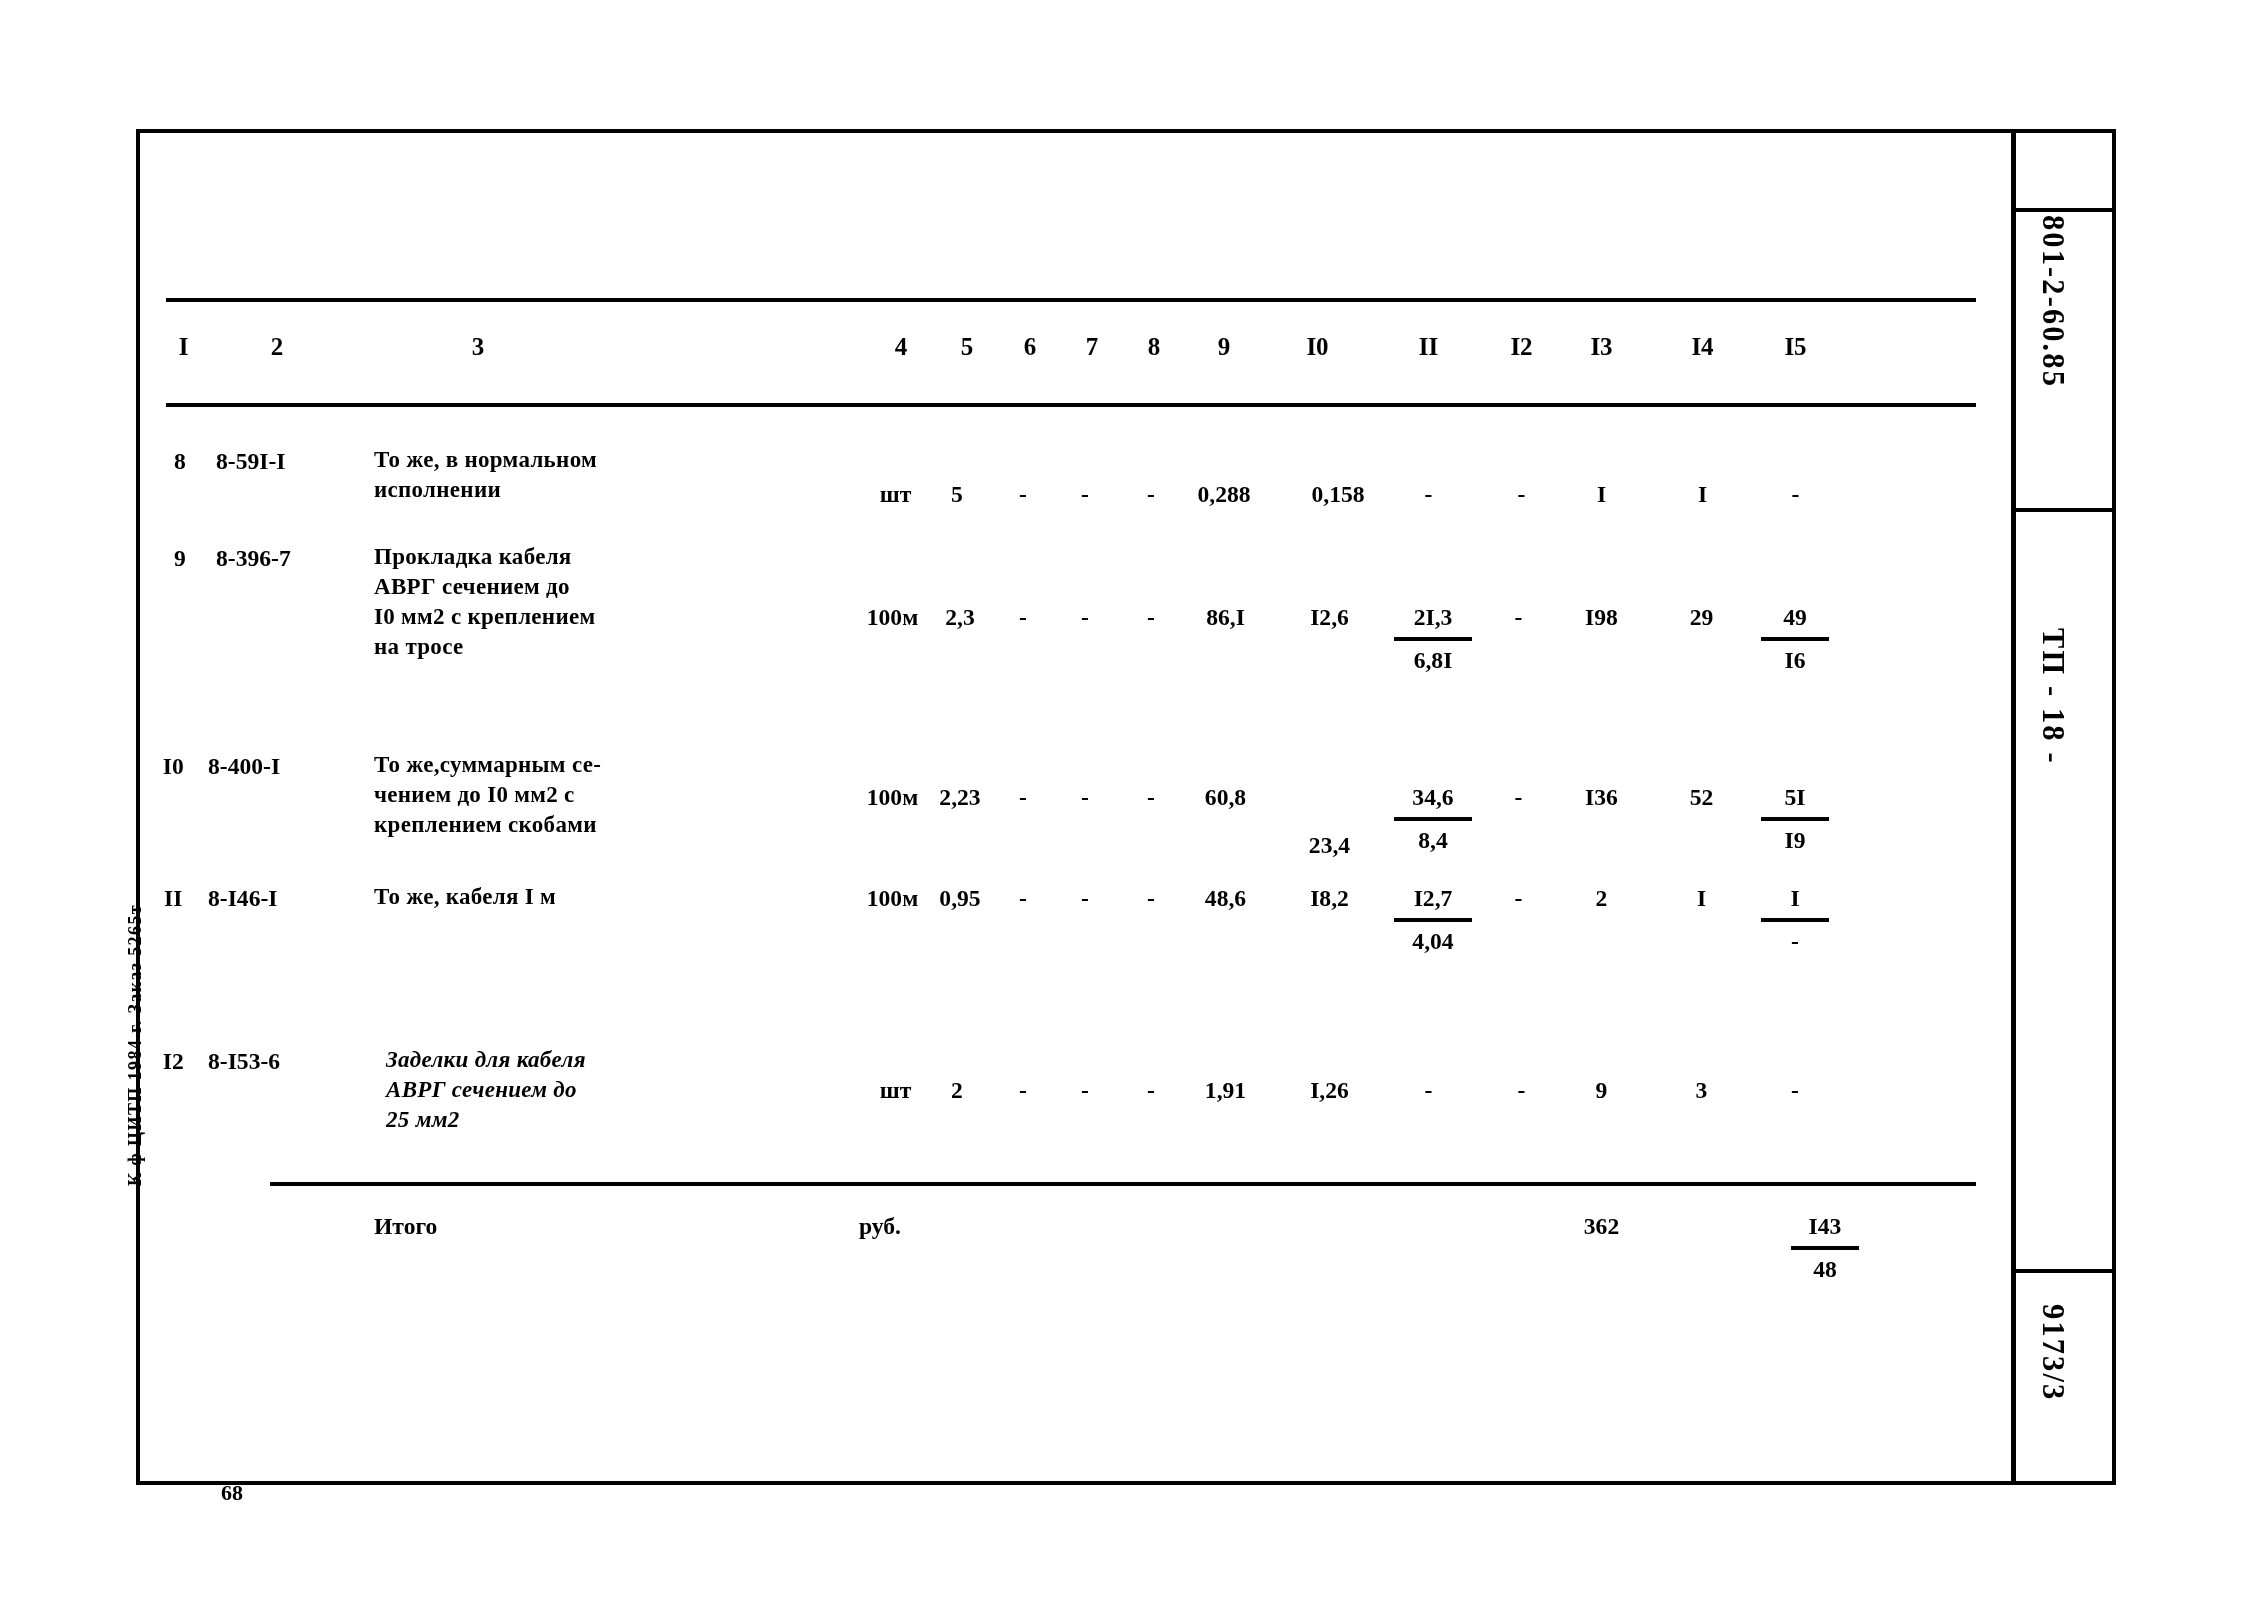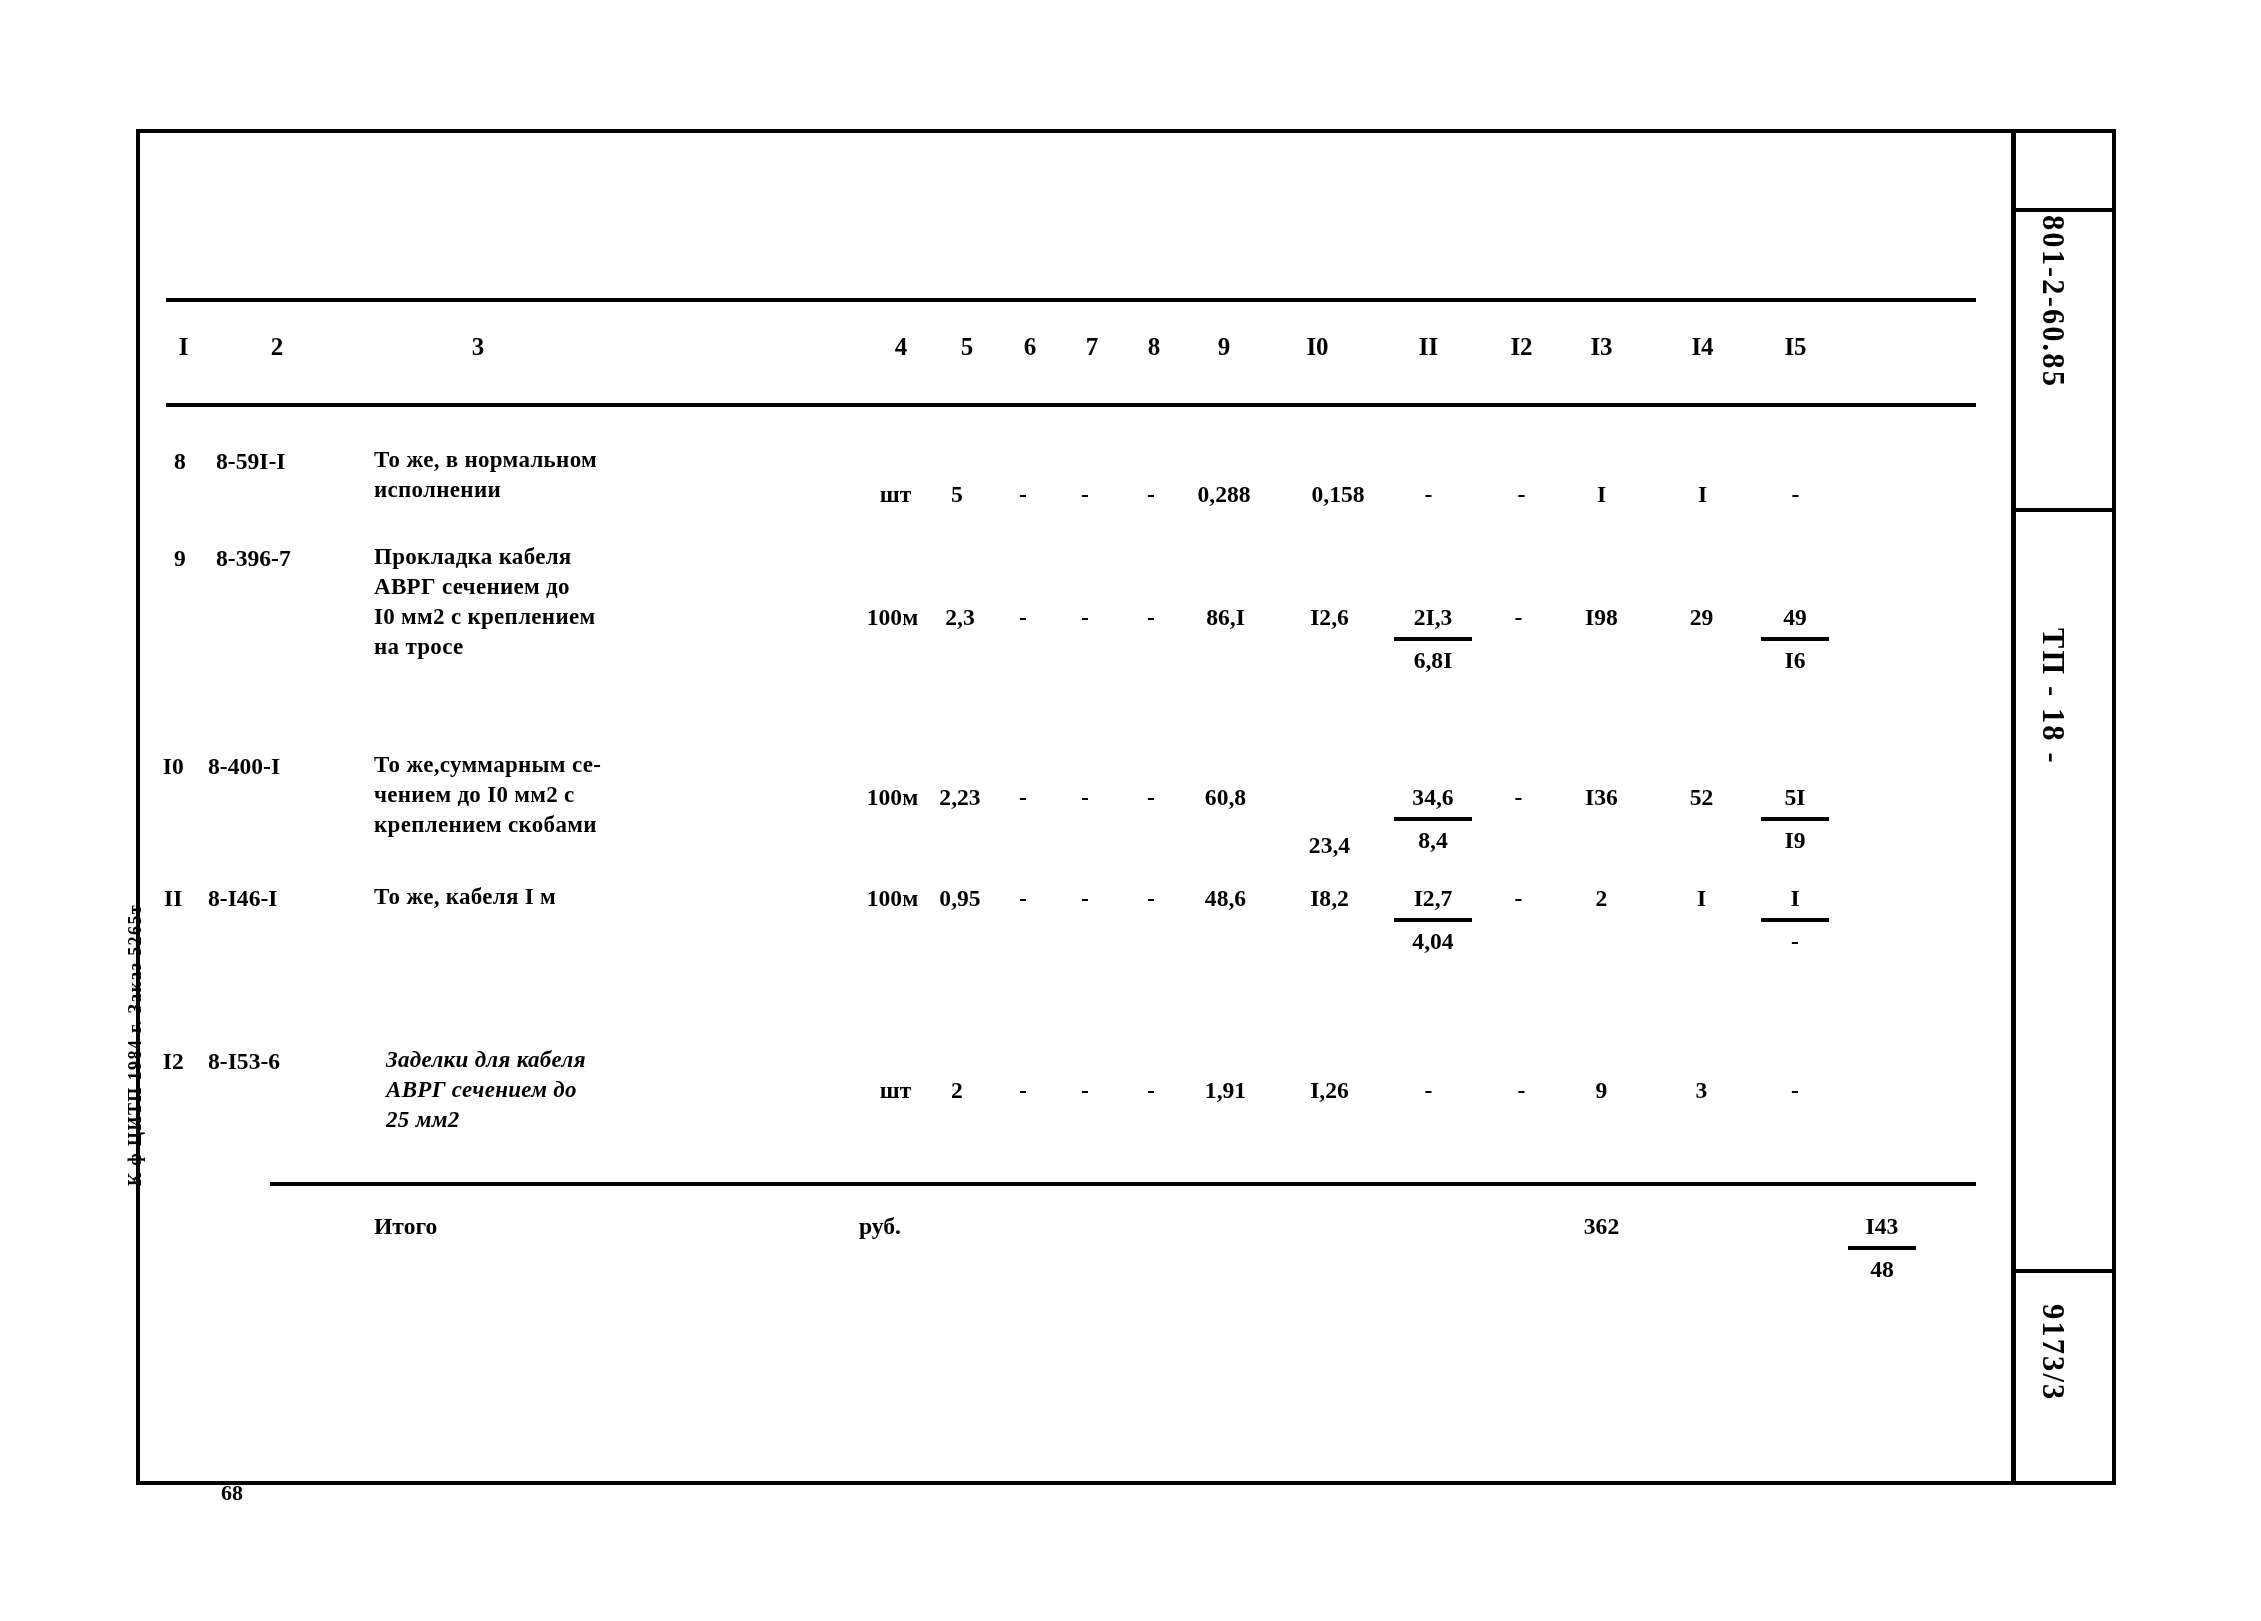--- a/index.html
+++ b/index.html
@@ -243,21 +243,21 @@
     <div class="cell ctr" style="left:1113px;top:778px; width:101px;">I,26</div>
     <div class="cell ctr" style="left:1238px;top:778px; width:49px;">-</div>
     <div class="cell ctr" style="left:1331px;top:778px; width:49px;">-</div>
     <div class="cell ctr" style="left:1401px;top:778px; width:69px;">9</div>
     <div class="cell ctr" style="left:1508px;top:778px; width:55px;">3</div>
     <div class="cell ctr" style="left:1591px;top:778px; width:76px;">-</div>
 
     <div class="cell" style="left:208px; top:914px;">Итого</div>
     <div class="cell" style="left:693px;top:914px;">руб.</div>
     <div class="cell ctr" style="left:1401px;top:914px; width:69px;">362</div>
-    <div class="frac" style="left:1678px;top:914px; width:76px;">
+    <div class="frac" style="left:1621px;top:914px; width:76px;">
       <div>I43</div>
       <div class="bar" style="width:68px;"></div>
       <div>48</div>
     </div>
 
   </div>
 </div>
 
 
 </body></html>

